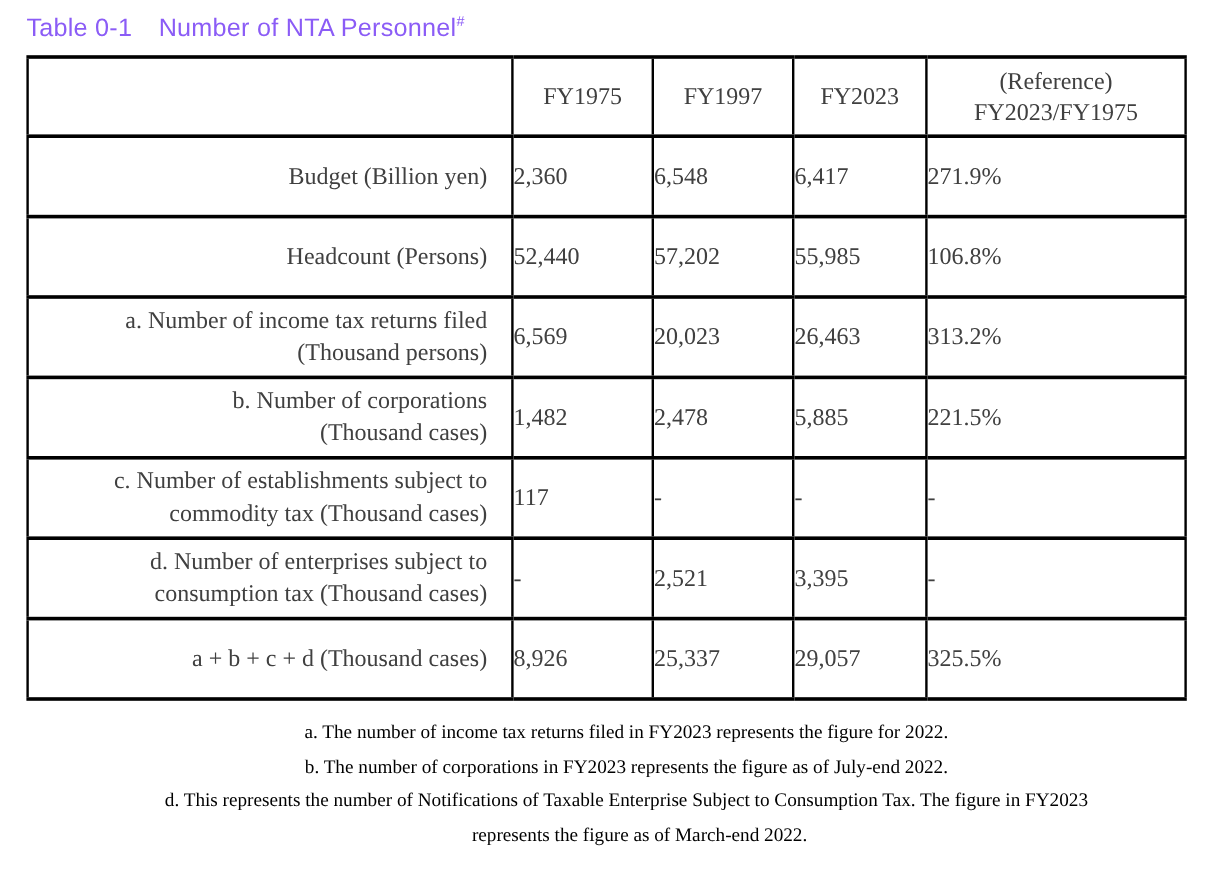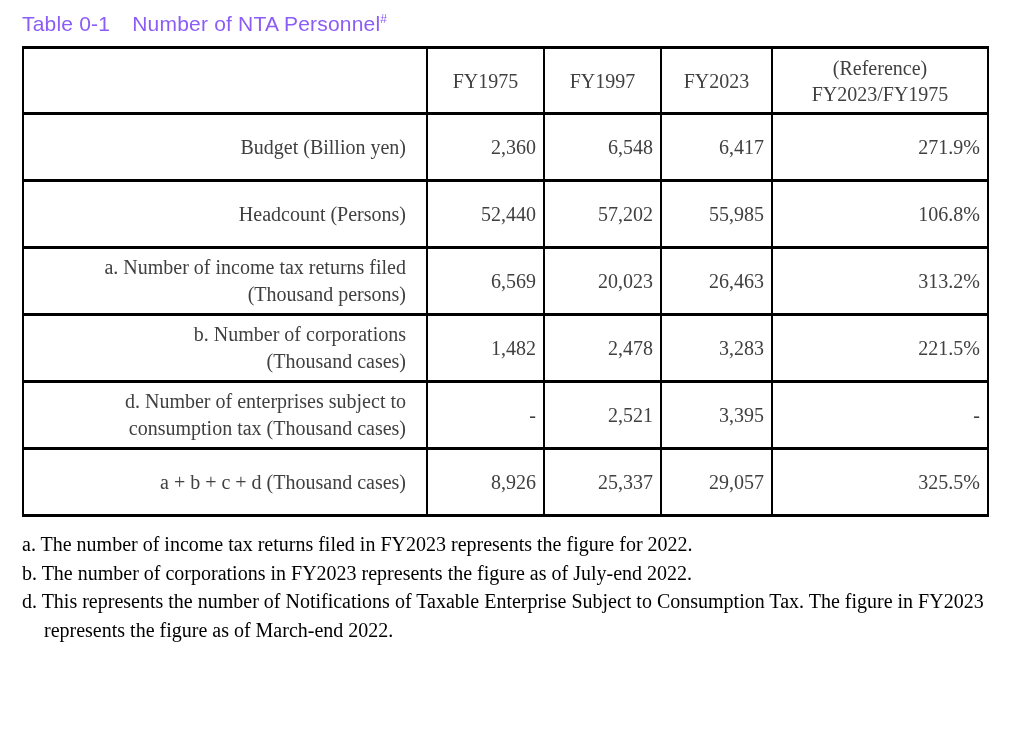--- a/index.html
+++ b/index.html
@@ -55,30 +55,31 @@
     line-height: 26px;
   }
   td.row-label {
     text-align: right;
     padding-left: 8px;
     padding-right: 20px;
     line-height: 27px;
   }
   td.row-label .line2.indent { padding-left: 9px; }
   td.num {
-    text-align: right;
+    text-align: left;
     padding-right: 7px;
   }
   .footnotes {
     margin-top: 13px;
     font-family: "Liberation Serif", serif;
-    font-size: 20px;
+    font-size: 16px;
     line-height: 28.5px;
     color: #000000;
     width: 1000px;
+    text-align: center;
   }
   .footnotes .fn-line.indent { padding-left: 22px; }
 </style>
 </head>
 <body>
 
 <div class="page">
 
   <div class="title">
     <span class="title-prefix">Table 0-1</span><span>Number of NTA Personnel</span><sup>#</sup>
@@ -129,22 +130,32 @@
         <td class="num">26,463</td>
         <td class="num">313.2%</td>
       </tr>
       <tr>
         <td class="row-label">
           <div class="line1">b. Number of corporations</div>
           <div class="line2 indent">(Thousand cases)</div>
         </td>
         <td class="num">1,482</td>
         <td class="num">2,478</td>
-        <td class="num">3,283</td>
+        <td class="num">5,885</td>
         <td class="num">221.5%</td>
+      </tr>
+      <tr>
+        <td class="row-label">
+          <div class="line1">c. Number of establishments subject to</div>
+          <div class="line2">commodity tax (Thousand cases)</div>
+        </td>
+        <td class="num">117</td>
+        <td class="num">-</td>
+        <td class="num">-</td>
+        <td class="num">-</td>
       </tr>
       <tr>
         <td class="row-label">
           <div class="line1">d. Number of enterprises subject to</div>
           <div class="line2">consumption tax (Thousand cases)</div>
         </td>
         <td class="num">-</td>
         <td class="num">2,521</td>
         <td class="num">3,395</td>
         <td class="num">-</td>

